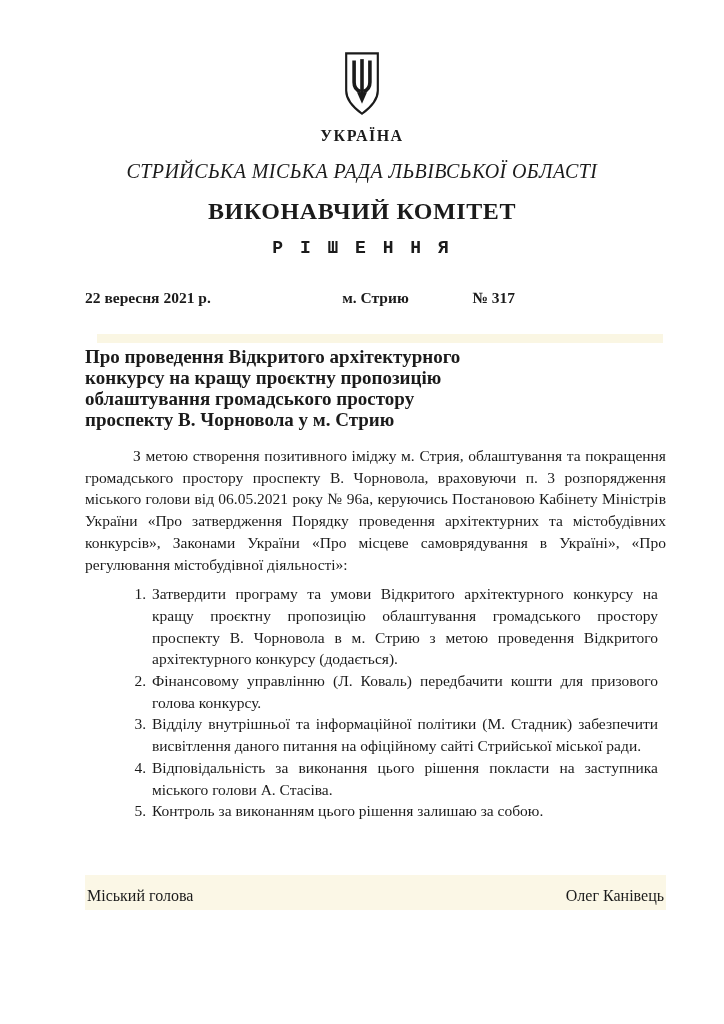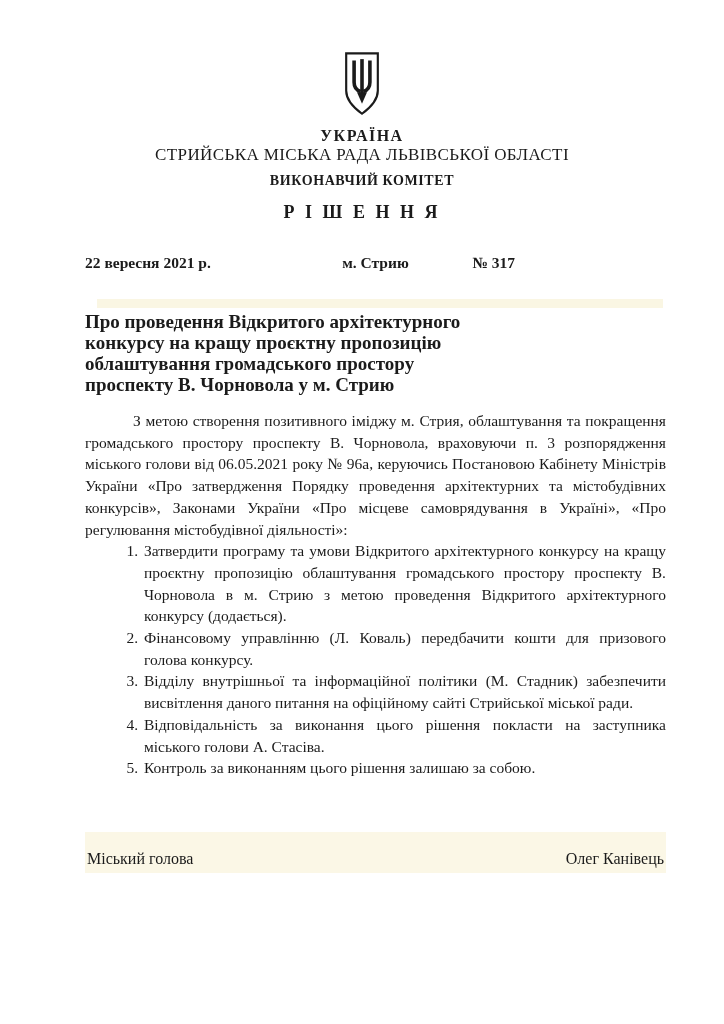--- a/index.html
+++ b/index.html
@@ -13,29 +13,30 @@
     color:#1b1b1b;
     overflow:hidden;
   }
   .letterhead { padding-top:50px; text-align:center; }
   .coat { display:block; margin:0 auto; width:46px; height:70px; }
   .country {
     margin-top:7px;
     font-size:16px; font-weight:bold; letter-spacing:1.5px;
   }
   .council {
-    font-size:17px; letter-spacing:0.4px;
+    margin-top:15px;
+    font-size:20px; letter-spacing:0.4px;font-style:italic;
   }
   .committee {
-    margin-top:8px;
-    font-size:14px; font-weight:bold; letter-spacing:0.6px;
+    margin-top:15px;
+    font-size:24px; font-weight:bold; letter-spacing:0.6px;
   }
   .doctype {
     margin-top:13px;
-    font-size:18px; font-weight:bold; letter-spacing:3px;
+    font-size:18px; font-weight:bold; letter-spacing:3px;font-family:Liberation Mono, monospace;
   }
   .content { margin-left:85px; margin-right:58px; }
   .meta-row {
     display:flex; align-items:baseline;
     margin-top:31px;
     font-size:15.5px; font-weight:bold;
   }
   .meta-row .cell { flex:1; }
   .meta-date { text-align:left; }
   .meta-place { text-align:center; }
@@ -51,29 +52,29 @@
     font-size:19px; font-weight:bold;
     line-height:21px;
   }
   .intro {
     margin-top:15px;
     font-size:15.5px; line-height:21.7px;
     text-align:justify;
     text-indent:48px;
   }
   ol.resolutions {
-    margin:0; padding-left:57px;
+    margin:8px; padding-left:57px;
     font-size:15.5px; line-height:21.7px;
     text-align:justify;
   }
   ol.resolutions li { padding-left:2px; }
   .signature-row {
     display:flex; justify-content:space-between; align-items:baseline;
     margin:53px 58px 0 85px;
-    padding:18px 2px 5px 2px;
+    padding:12px 2px 5px 2px;
     background:#fbf7e6;
     font-size:16px;
   }
 </style>
 </head>
 <body>
 
 <div class="page">
 
   <div class="letterhead">

